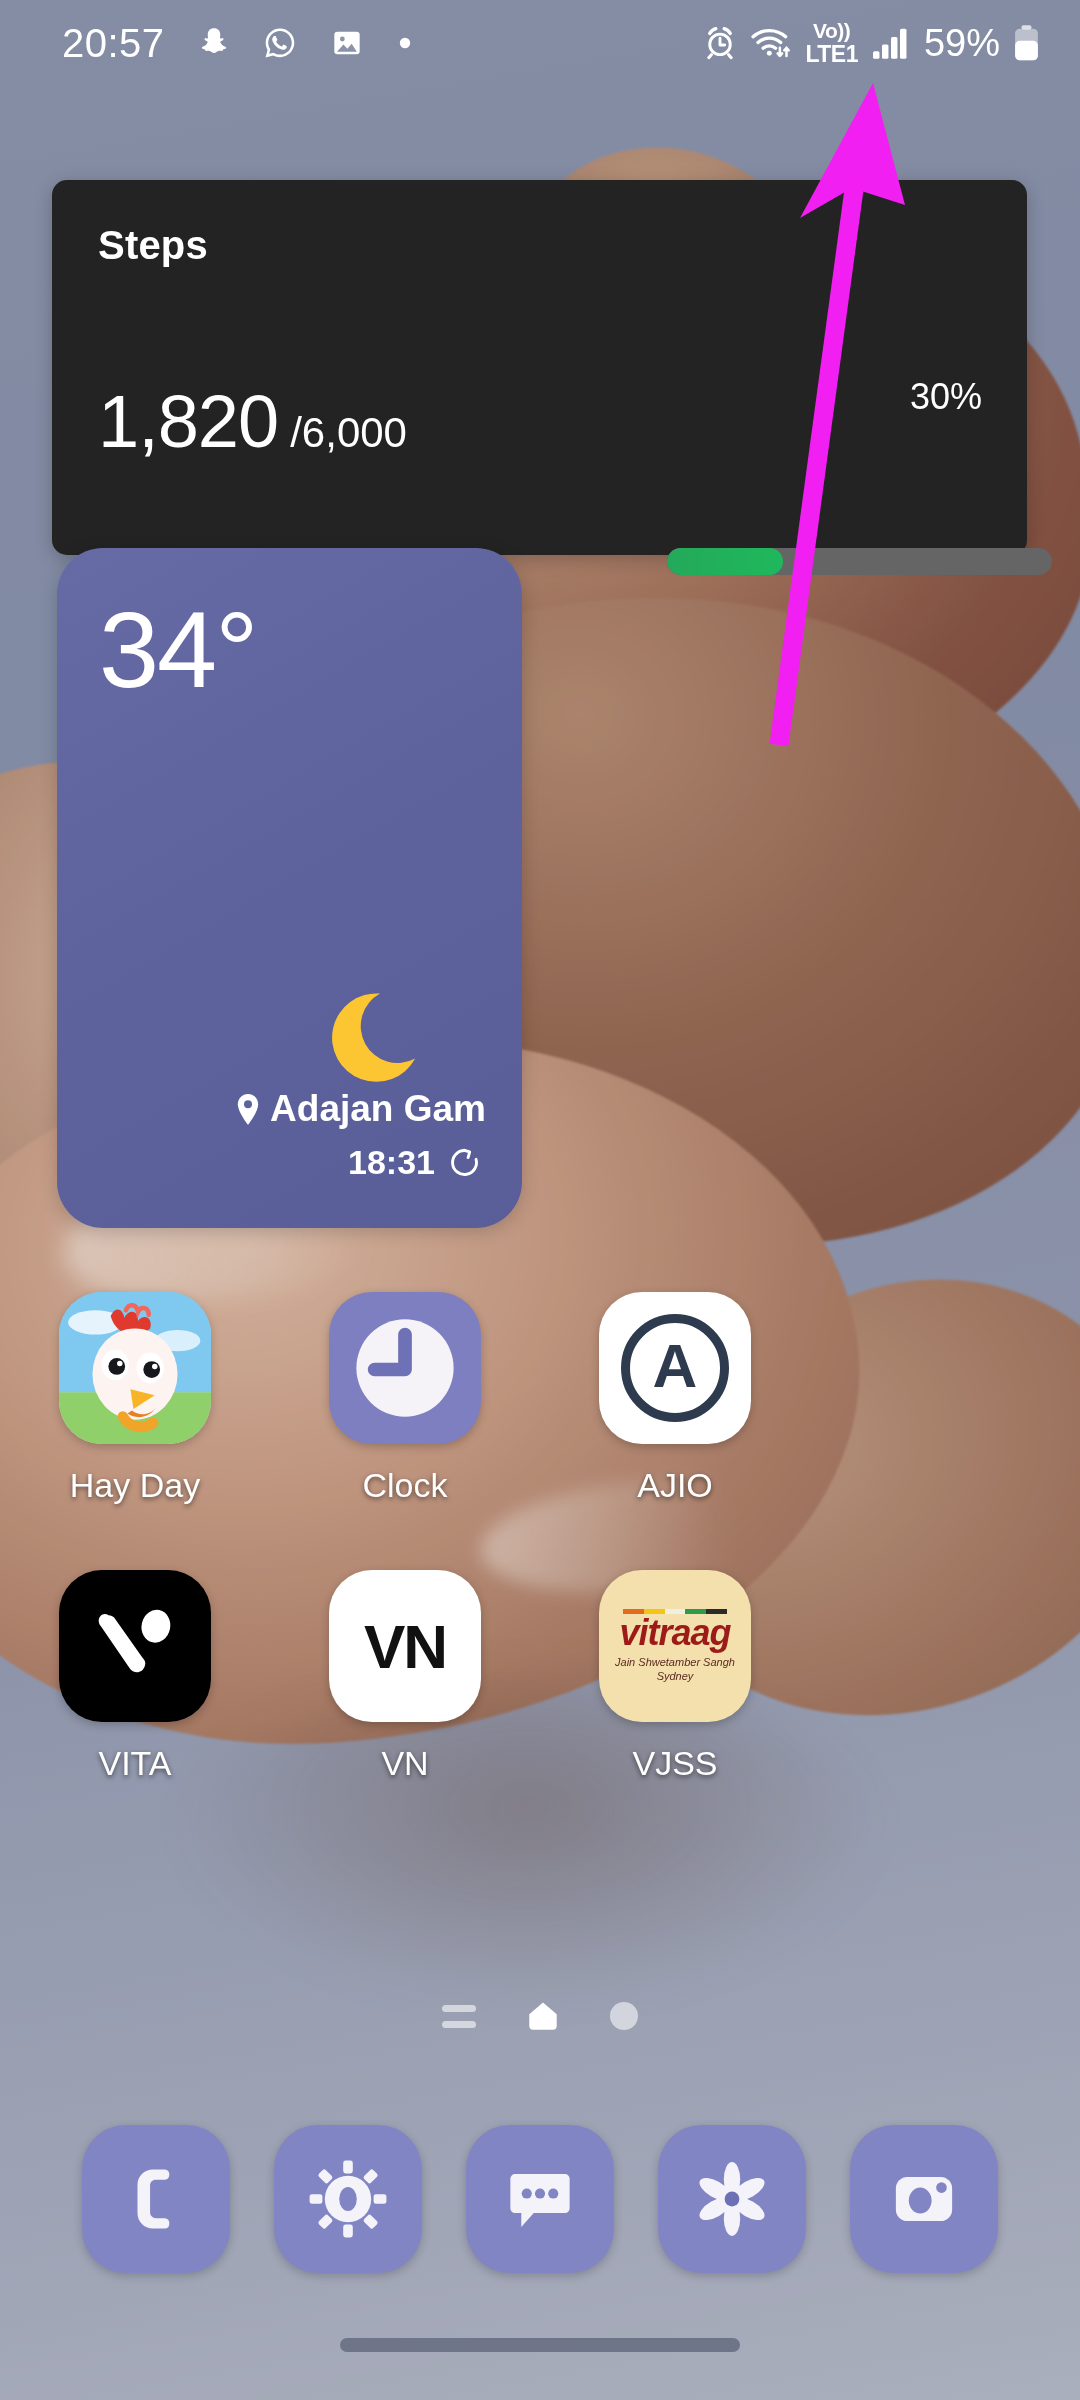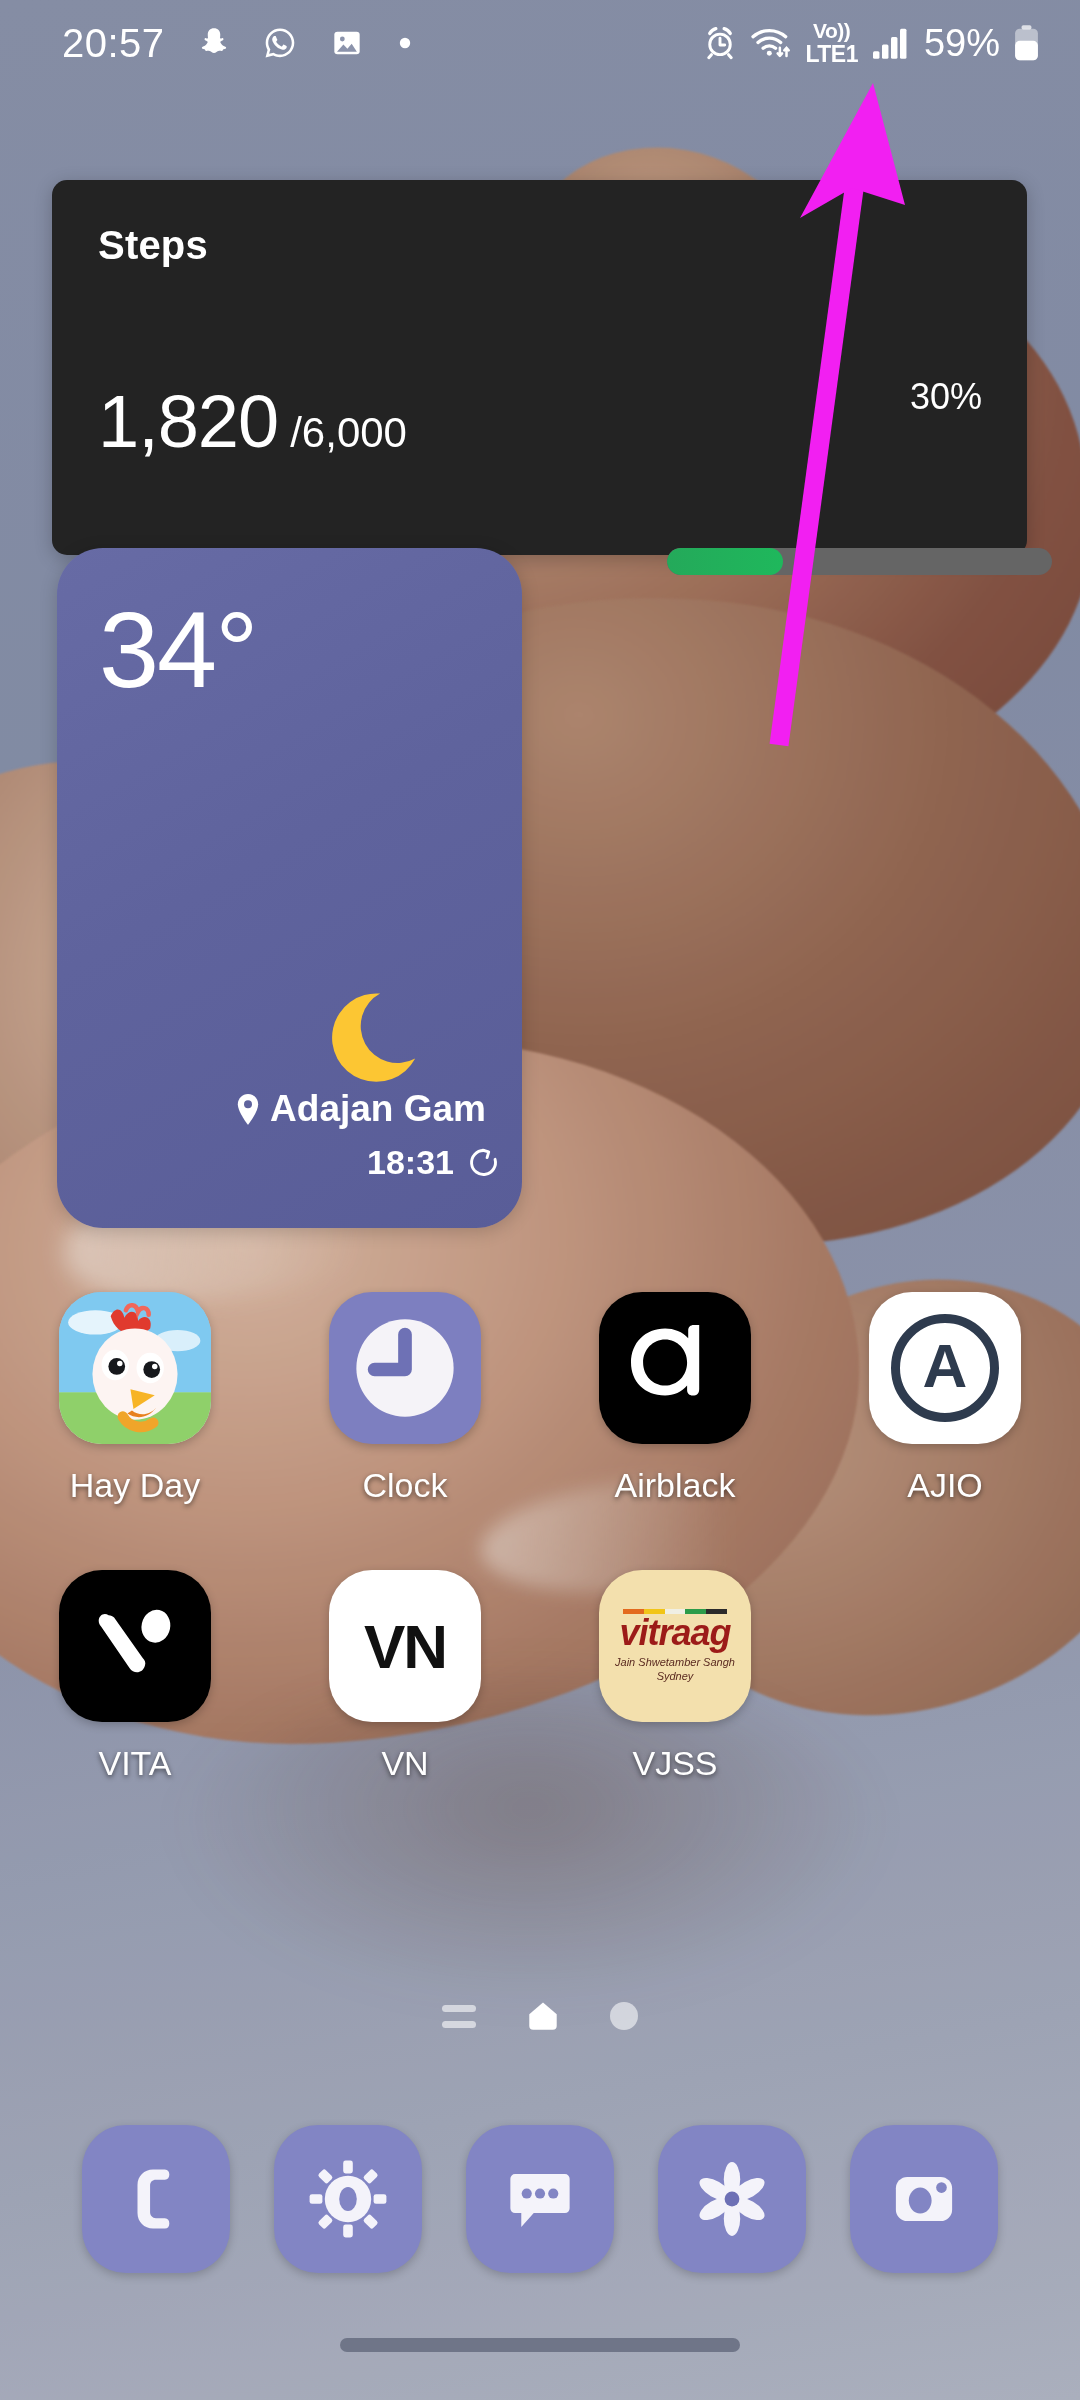--- a/index.html
+++ b/index.html
@@ -128,21 +128,21 @@
     position:absolute; left:42px; top:48px;
     color:#fff; font-size:108px; font-weight:200; letter-spacing:-2px; line-height:1;
   }
   .w-moon{ position:absolute; left:262px; top:430px; }
   .w-loc{
     position:absolute; right:36px; top:540px;
     display:flex; align-items:center; gap:9px;
     color:#fff; font-size:37px; font-weight:bold; white-space:nowrap;
   }
   .w-time{
-    position:absolute; right:22px; top:595px;
+    position:absolute; right:41px; top:595px;
     display:flex; align-items:center; gap:13px;
     color:#fff; font-size:34px; font-weight:bold;text-align:center;
   }
 
   
   #app-grid{ position:absolute; left:0; top:1292px; width:1080px; z-index:6; }
   .app-row{ display:flex; }
   .app{
     width:270px; display:flex; flex-direction:column; align-items:center;
   }
@@ -365,28 +365,20 @@
     <div class="app">
       <div class="app-icon ic-clock">
         <svg width="152" height="152" viewBox="0 0 100 100">
           <circle cx="50" cy="50" r="32" fill="#f5f3f8"></circle>
           <path d="M50 28v23H30" fill="none" stroke="#6e71b5" stroke-width="9" stroke-linecap="round" stroke-linejoin="round"></path>
         </svg>
       </div>
       <div class="app-label">Clock</div>
     </div>
 
-    <div class="app">
-      <div class="app-icon ic-airblack">
-        <svg width="110" height="110" viewBox="0 0 100 100">
-          <path d="M62 16c0-3 2-5 5-5h5v58c0 4-2 6-6 6-3 0-5-2-5-5v-4c-5 6-12 9-20 9C22 75 10 62 10 45c0-18 13-31 31-31 8 0 16 3 21 9zm-21 8c-11 0-20 9-20 21s9 21 20 21 20-9 20-21-9-21-20-21z" fill="#fff"></path>
-        </svg>
-      </div>
-      <div class="app-label">Airblack</div>
-    </div>
 
     <div class="app">
       <div class="app-icon ic-ajio">
         <div class="ajio-ring">
           <span class="ajio-a">A</span>
         </div>
       </div>
       <div class="app-label">AJIO</div>
     </div>
   </div>

